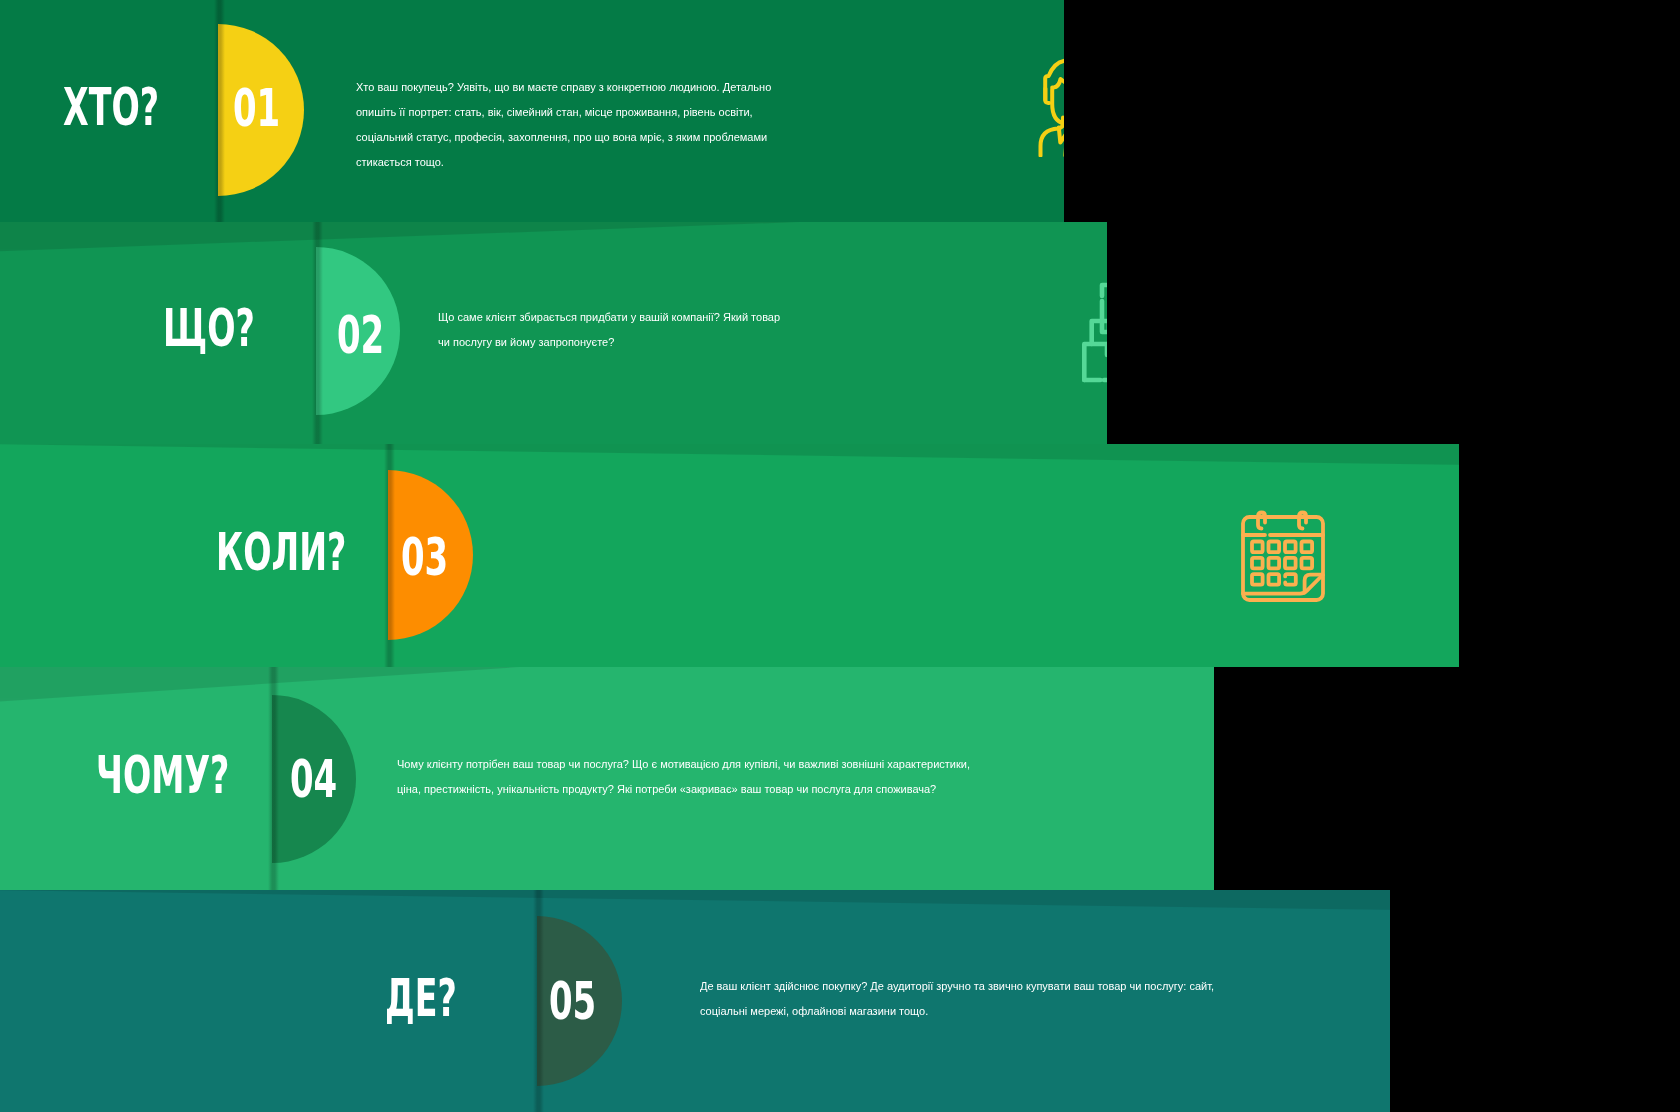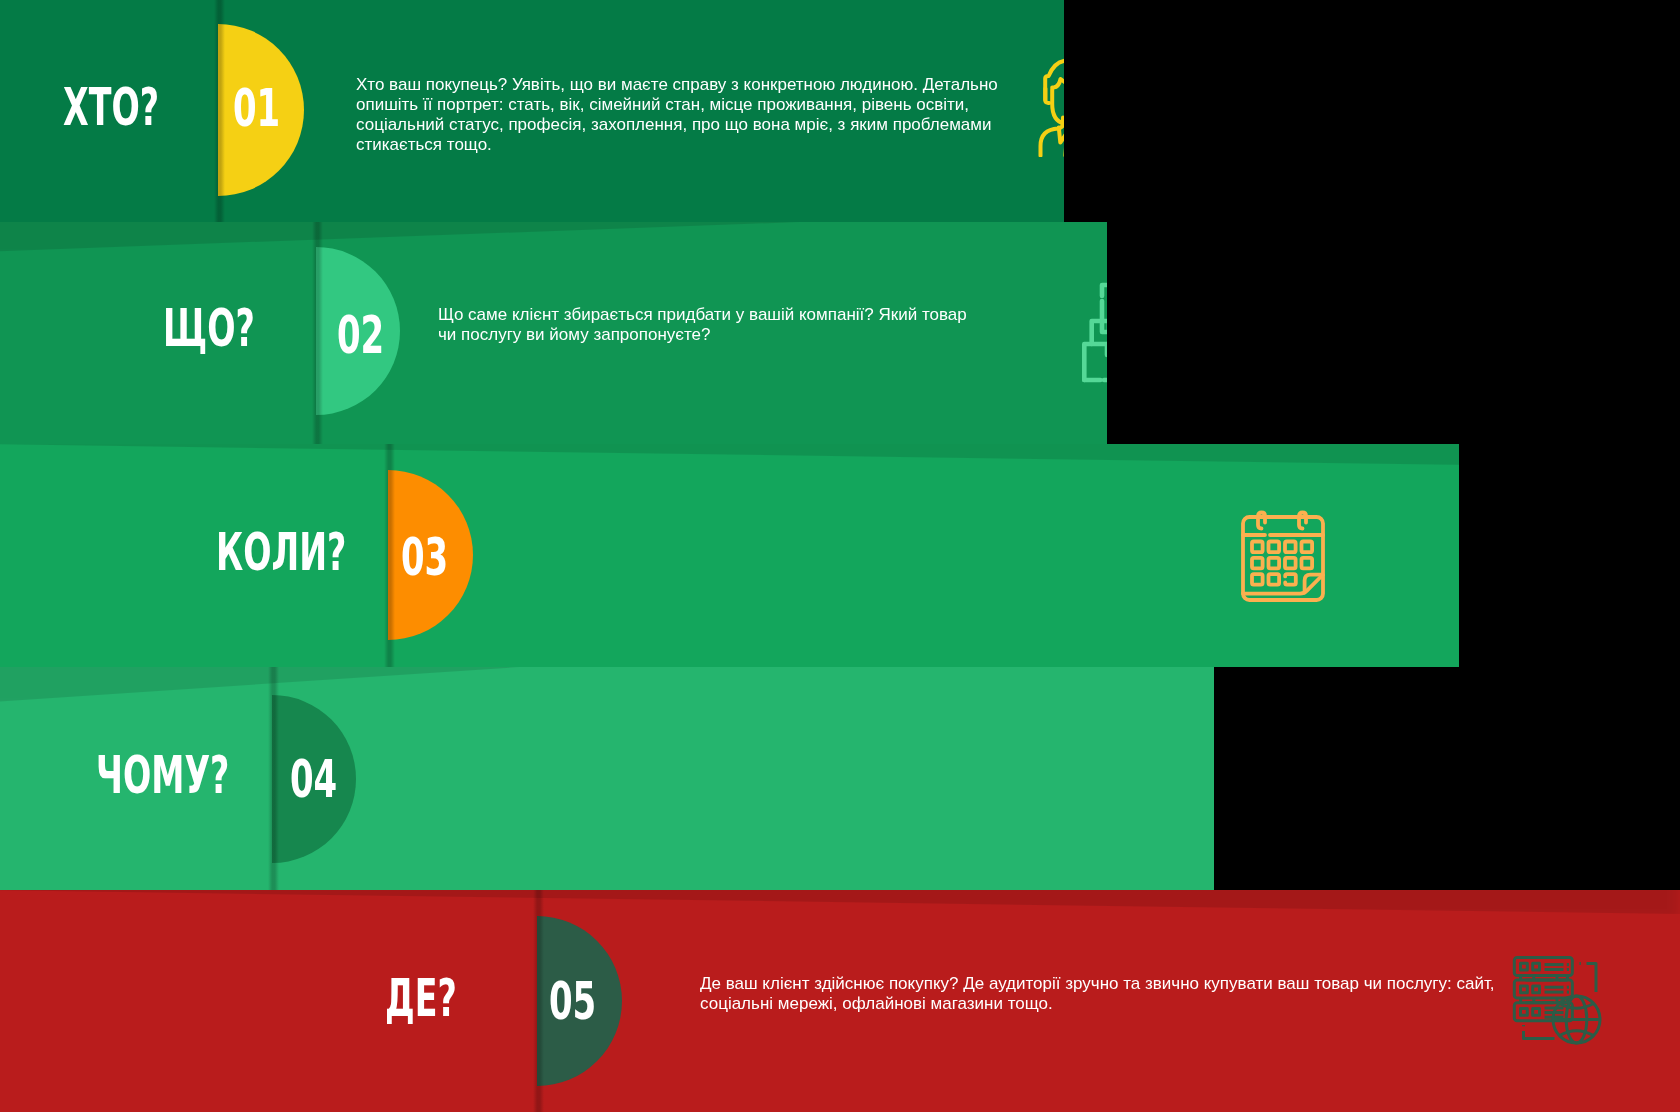--- a/index.html
+++ b/index.html
@@ -10,21 +10,21 @@
 .band{position:absolute;left:0;overflow:hidden}
 .shadow-clip{position:absolute;left:0;overflow:hidden;pointer-events:none}
 .shadow{position:absolute;pointer-events:none;background:rgba(0,0,0,.11);filter:blur(7px)}
 .lbl{position:absolute;color:#fff;font-weight:700;white-space:nowrap;
   font-family:"DejaVu Sans Condensed","Liberation Sans",sans-serif;
   font-size:51px;line-height:1;transform:scaleX(.726);transform-origin:left top}
 .num{position:absolute;color:#fff;font-weight:700;white-space:nowrap;
   font-family:"DejaVu Sans Condensed","Liberation Sans",sans-serif;
   font-size:51px;line-height:1;transform:scaleX(.74);transform-origin:left top}
 .circ{position:absolute;border-radius:0 999px 999px 0}
-.copy{position:absolute;color:#fff;font-size:17px;line-height:20px;white-space:pre-line}
+.copy{position:absolute;color:#fff;font-size:11px;line-height:25px;white-space:pre-line}
 .vline{position:absolute;background:linear-gradient(to right,
   rgba(0,0,0,0) 0%,rgba(0,0,0,.21) 38%,rgba(0,0,0,.21) 62%,rgba(0,0,0,0) 100%)}
 .icon{position:absolute}
 </style>
 </head>
 <body>
 
 <div class="stage">
 
   <div class="band" style="top:0px;width:1064px;height:222px;background:#047B46">
@@ -99,33 +99,35 @@
 <path d="M81.6 66 L66 81.6 q-3 3-7 3 H2"></path>
 <path d="M63.6 83.6 V71.4 q0-5.8 5.8-5.8 h12.2"></path>
 </svg></div>
   </div>
 
   <div class="band" style="top:667px;width:1214px;height:223px;background:#25B56E">
     <div class="circ" style="left:272px;top:28px;width:84px;height:168px;background:#16874E"></div>
     <div class="vline" style="left:268.0px;top:0;width:11px;height:223px"></div>
     <div class="lbl" style="left:96px;top:83px">ЧОМУ?</div>
     <div class="num" style="left:290px;top:87px">04</div>
+    <div class="copy" style="left:397px;top:85px">Чому клієнту потрібен ваш товар чи послуга? Що є мотивацією для купівлі, чи важливі зовнішні характеристики,
+ціна, престижність, унікальність продукту? Які потреби «закриває» ваш товар чи послуга для споживача?</div>
     <div class="icon" style="left:1378px;top:55px;width:97px;height:97px"><svg viewBox="0 0 97 97" width="97" height="97" fill="none" stroke="#16874E" stroke-width="4.4" stroke-linecap="round" stroke-linejoin="round" aria-hidden="true">
 <circle cx="36.5" cy="36.5" r="34"></circle>
 <circle cx="36.5" cy="36.5" r="26"></circle>
 <path d="M57.8 64.4 L86.6 93.2 q3.4 3.4 6.8 0 q3.4-3.4 0-6.8 L64.6 57.6"></path>
 <path d="M63.5 72.7 L72.7 63.5"></path>
 <path d="M29.3 29 q0-6.9 7.4-6.9 q7.5 0 7.5 7 q0 4.3-5.3 7 q-2.3 1.4-2.3 5 v3.8"></path>
 <circle cx="36.6" cy="51.2" r="2.2" fill="#16874E" stroke="none"></circle>
 <path d="M36.5 16.6 q15 0 19.4 15.1"></path>
 <circle cx="57.4" cy="38.2" r="2.2" fill="#16874E" stroke="none"></circle>
 </svg></div>
   </div>
 
-  <div class="band" style="top:890px;width:1680px;height:222px;background:#b91c1c">
+  <div class="band" style="top:890px;width:1390px;height:222px;background:#0f766e">
     <div class="circ" style="left:537px;top:26px;width:85px;height:170px;background:#2C5C47"></div>
     <div class="vline" style="left:533.0px;top:0;width:11px;height:222px"></div>
     <div class="lbl" style="left:385px;top:83px">ДЕ?</div>
     <div class="num" style="left:549px;top:86px">05</div>
     <div class="copy" style="left:700px;top:84px">Де ваш клієнт здійснює покупку? Де аудиторії зручно та звично купувати ваш товар чи послугу: сайт,
 соціальні мережі, офлайнові магазини тощо.</div>
     <div class="icon" style="left:1510px;top:64px;width:92px;height:92px"><svg viewBox="0 0 92 92" width="92" height="92" fill="none" stroke="#2C5C47" stroke-width="3" stroke-linecap="butt" stroke-linejoin="round" aria-hidden="true">
 <rect x="4.3" y="3.5" width="58" height="18" rx="2.8"></rect>
 <rect x="10.5" y="9.3" width="6.8" height="6.8"></rect>
 <rect x="22.7" y="9.3" width="6.8" height="6.8"></rect>

